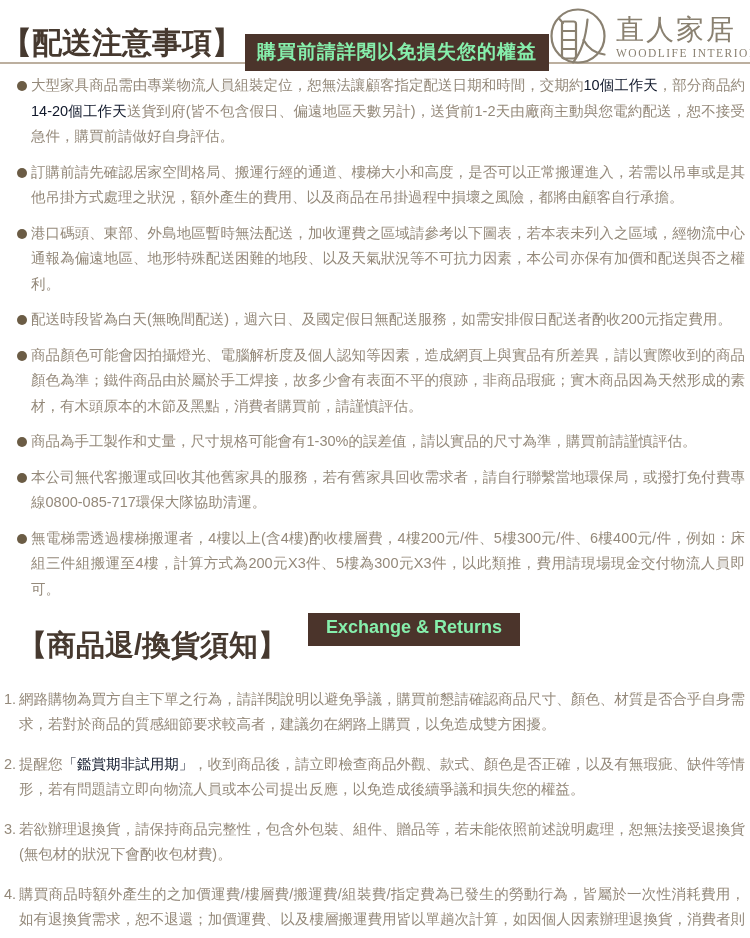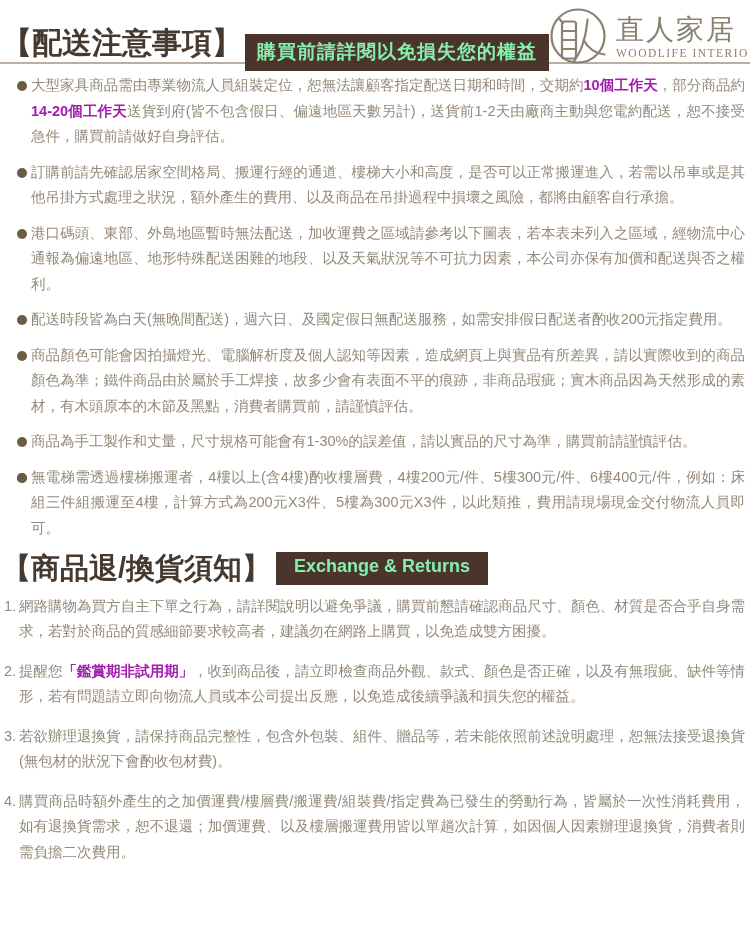--- a/index.html
+++ b/index.html
@@ -37,25 +37,25 @@
   .notes { list-style: none; margin: 9px 5px 0 0; padding: 0; }
   .note {
     position: relative; padding-left: 31px; margin-bottom: 10px;
     font-size: 14.5px; line-height: 25.5px; color: #94897a;
     text-align: justify; text-justify: inter-ideograph;
   }
   .note .dot {
     position: absolute; left: 17px; top: 8px; width: 10px; height: 10px;
     border-radius: 50%; background: #6b5c45;
   }
-  .hl { color: #a21caf; font-weight: bold; }
+  .hl { color: #0f172a; font-weight: normal; }
 
   
   .header2 { display: flex; align-items: flex-start; margin: 10px 0 8px; padding-left: 2px; }
-  .sec-title2 { margin: 0; font-size: 29px; font-weight: bold; color: #46392f; line-height: 1.2; white-space: nowrap; }
+  .sec-title2 { margin: 16px; font-size: 29px; font-weight: bold; color: #46392f; line-height: 1.2; white-space: nowrap; }
   .badge2 { font-size: 18px; padding: 4px 18px 8px; margin: 1px 0 0 5px; }
 
   
   .ret-items { list-style: none; margin: 0 5px 0 0; padding: 0; }
   .ret {
     position: relative; padding-left: 19px; margin-bottom: 14px;
     font-size: 14.5px; line-height: 25.5px; color: #94897a;
     text-align: justify; text-justify: inter-ideograph;
   }
   .ret .num { position: absolute; left: 4px; top: 0; }
@@ -88,21 +88,21 @@
 
   <hr class="divider">
 
   <ul class="notes">
       <li class="note"><span class="dot"></span><span>大型家具商品需由專業物流人員組裝定位，恕無法讓顧客指定配送日期和時間，交期約</span><span class="hl">10個工作天</span><span>，部分商品約</span><span class="hl">14-20個工作天</span><span>送貨到府(皆不包含假日、偏遠地區天數另計)，送貨前1-2天由廠商主動與您電約配送，恕不接受急件，購買前請做好自身評估。</span></li>
       <li class="note"><span class="dot"></span><span>訂購前請先確認居家空間格局、搬運行經的通道、樓梯大小和高度，是否可以正常搬運進入，若需以吊車或是其他吊掛方式處理之狀況，額外產生的費用、以及商品在吊掛過程中損壞之風險，都將由顧客自行承擔。</span></li>
       <li class="note"><span class="dot"></span><span>港口碼頭、東部、外島地區暫時無法配送，加收運費之區域請參考以下圖表，若本表未列入之區域，經物流中心通報為偏遠地區、地形特殊配送困難的地段、以及天氣狀況等不可抗力因素，本公司亦保有加價和配送與否之權利。</span></li>
       <li class="note"><span class="dot"></span><span>配送時段皆為白天(無晚間配送)，週六日、及國定假日無配送服務，如需安排假日配送者酌收200元指定費用。</span></li>
       <li class="note"><span class="dot"></span><span>商品顏色可能會因拍攝燈光、電腦解析度及個人認知等因素，造成網頁上與實品有所差異，請以實際收到的商品顏色為準；鐵件商品由於屬於手工焊接，故多少會有表面不平的痕跡，非商品瑕疵；實木商品因為天然形成的素材，有木頭原本的木節及黑點，消費者購買前，請謹慎評估。</span></li>
       <li class="note"><span class="dot"></span><span>商品為手工製作和丈量，尺寸規格可能會有1-30%的誤差值，請以實品的尺寸為準，購買前請謹慎評估。</span></li>
-      <li class="note"><span class="dot"></span></li>
+      <li class="note"><span class="dot"></span><span>本公司無代客搬運或回收其他舊家具的服務，若有舊家具回收需求者，請自行聯繫當地環保局，或撥打免付費專線0800-085-717環保大隊協助清運。</span></li>
       <li class="note"><span class="dot"></span><span>無電梯需透過樓梯搬運者，4樓以上(含4樓)酌收樓層費，4樓200元/件、5樓300元/件、6樓400元/件，例如：床組三件組搬運至4樓，計算方式為200元X3件、5樓為300元X3件，以此類推，費用請現場現金交付物流人員即可。</span></li>
     </ul>
 
   <div class="header2">
     <h2 class="sec-title2">【商品退/換貨須知】</h2>
     <span class="badge badge2">Exchange &amp; Returns</span>
   </div>
 
   <ol class="ret-items">
       <li class="ret"><span class="num">1.</span><span>網路購物為買方自主下單之行為，請詳閱說明以避免爭議，購買前懇請確認商品尺寸、顏色、材質是否合乎自身需求，若對於商品的質感細節要求較高者，建議勿在網路上購買，以免造成雙方困擾。</span></li>

